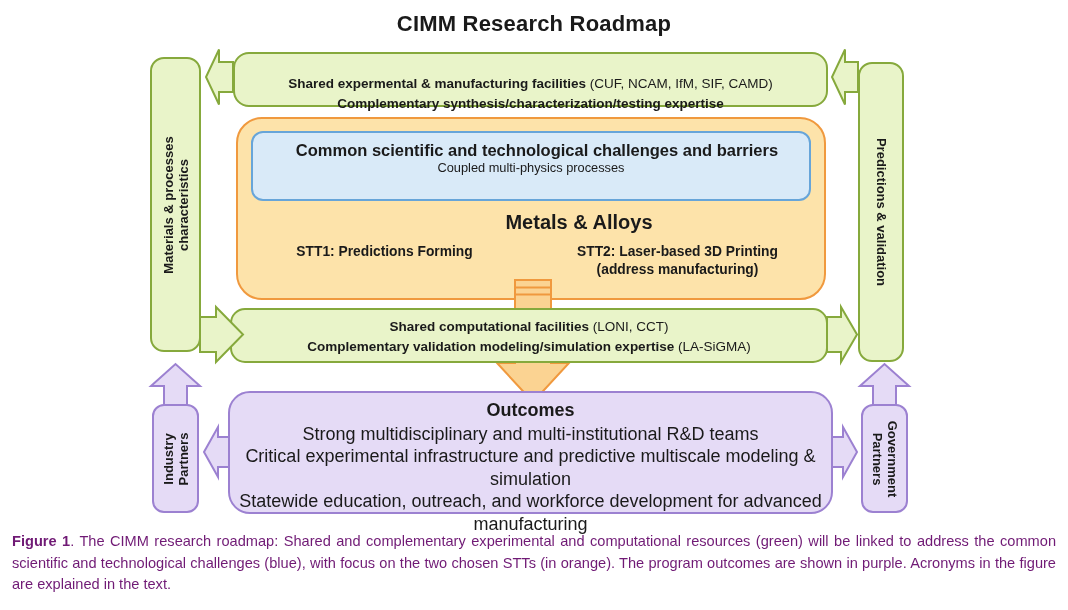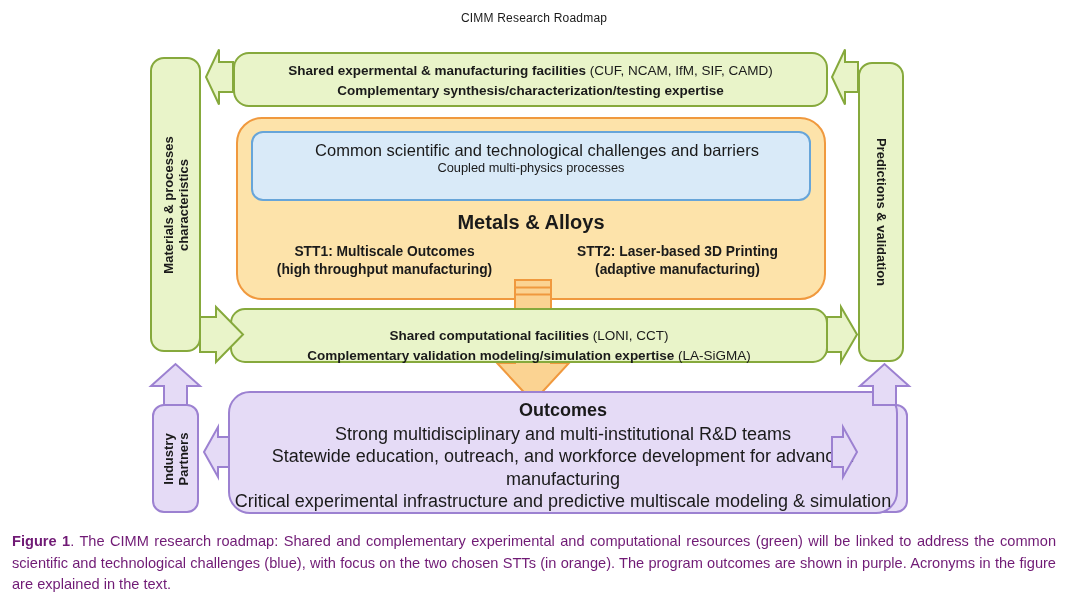--- a/index.html
+++ b/index.html
@@ -8,42 +8,42 @@
     font-family:"Liberation Sans",sans-serif;color:var(--text,#1a1a1a);
   }
   .box{position:absolute;box-sizing:border-box;text-align:center;}
   .green{background:var(--green-fill);border:2px solid var(--green-border);}
   .orange{background:var(--orange-fill);border:2px solid var(--orange-border);}
   .blue{background:var(--blue-fill);border:2px solid var(--blue-border);}
   .purple{background:var(--purple-fill);border:2px solid var(--purple-border);}
   .b{font-weight:bold;}
   .title{
     position:absolute;left:0;top:11px;width:1068px;text-align:center;
-    font-size:12px;font-weight:normal;letter-spacing:.2px;
+    font-size:22px;font-weight:bold;letter-spacing:.2px;
   }
   .topbox{left:233px;top:52px;width:595px;height:55px;border-radius:16px;
-    font-size:13.5px;line-height:20px;padding-top:7px;}
+    font-size:13.5px;line-height:20px;padding-top:20px;}
   .compbox{left:230px;top:308px;width:598px;height:55px;border-radius:15px;
-    font-size:13.5px;line-height:20px;padding-top:16px;z-index:3;}
+    font-size:13.5px;line-height:20px;padding-top:7px;z-index:3;}
   .vbar{border-radius:14px;z-index:2;}
   .vlabel{
     position:absolute;left:50%;top:50%;
     text-align:center;font-weight:bold;font-size:13px;line-height:15px;
   }
   .rot-ccw{transform:translate(-50%,-50%) rotate(-90deg);}
   .rot-cw{transform:translate(-50%,-50%) rotate(90deg);}
   .orangebox{left:236px;top:117px;width:590px;height:183px;border-radius:26px;z-index:1;}
   .bluebox{left:13px;top:12px;width:560px;height:70px;border-radius:12px;}
-  .bluebox .h{font-size:16.5px;font-weight:normal;margin-top:7px;line-height:20px;padding-left:12px;}
+  .bluebox .h{font-size:16.5px;font-weight:bold;margin-top:7px;line-height:20px;padding-left:12px;}
   .bluebox .s{font-size:12.8px;line-height:16.5px;}
   .metals{position:absolute;left:0;top:92px;width:100%;text-align:center;
-    font-size:20px;font-weight:bold;}
+    font-size:20px;font-weight:bold;padding-left:48px;}
   .sttrow{position:absolute;left:0;top:124px;width:100%;display:flex;}
   .sttcol{flex:1;text-align:center;font-weight:bold;font-size:13.8px;line-height:17.5px;}
-  .outbox{left:228px;top:391px;width:670px;height:123px;border-radius:22px;z-index:3;}
+  .outbox{left:228px;top:391px;width:605px;height:123px;border-radius:22px;z-index:3;}
   .outbox .h{font-size:18px;font-weight:bold;margin-top:5px;line-height:25px;}
   .outbox .items{font-size:18px;line-height:22.4px;}
   .caption{
     position:absolute;left:12px;top:531px;width:1044px;
     font-size:14.6px;line-height:21.5px;text-align:justify;color:#701a75;
   }
   svg.layer{position:absolute;left:0;top:0;pointer-events:none;} .z2{z-index:2;} .z4{z-index:4;}
 </style>
 </head>
 <body>
@@ -59,26 +59,25 @@
   </svg>
 
   <div class="box orange orangebox">
     <div class="box blue bluebox">
       <div class="h">Common scientific and technological challenges and barriers</div>
       <div class="s">Coupled multi-physics processes</div>
     </div>
     <div class="metals">Metals &amp; Alloys</div>
     <div class="sttrow">
       <div class="sttcol">
-        <div>STT1: Multiscale Outcomes</div>
-        <div>(high throughput manufacturing)</div>
+        <div>STT1: Predictions Forming</div>
       </div>
       <div class="sttcol">
         <div>STT2: Laser-based 3D Printing</div>
-        <div>(adaptive manufacturing)</div>
+        <div>(address manufacturing)</div>
       </div>
     </div>
   </div>
 
   <div class="box green topbox">
     <div><span class="b">Shared expermental &amp; manufacturing facilities</span><span> (CUF, NCAM, IfM, SIF, CAMD)</span></div>
     <div class="b">Complementary synthesis/characterization/testing expertise</div>
   </div>
 
   <div class="box green compbox">
@@ -90,22 +89,22 @@
     <div class="vlabel rot-ccw" style="width:175px;">Materials &amp; processes characteristics</div>
   </div>
   <div class="box green vbar" style="left:858px;top:62px;width:46px;height:300px;">
     <div class="vlabel rot-cw" style="width:260px;">Predictions &amp; validation</div>
   </div>
 
   <div class="box purple outbox">
     <div class="h">Outcomes</div>
     <div class="items">
       <div>Strong multidisciplinary and multi-institutional R&amp;D teams</div>
+      <div>Critical experimental infrastructure and predictive multiscale modeling &amp; simulation</div>
       <div>Statewide education, outreach, and workforce development for advanced manufacturing</div>
-      <div>Critical experimental infrastructure and predictive multiscale modeling &amp; simulation</div>
     </div>
   </div>
 
   <div class="box purple vbar" style="left:152px;top:404px;width:47px;height:109px;border-radius:12px;">
     <div class="vlabel rot-ccw" style="width:80px;">Industry Partners</div>
   </div>
   <div class="box purple vbar" style="left:861px;top:404px;width:47px;height:109px;border-radius:12px;">
     <div class="vlabel rot-cw" style="width:95px;">Government Partners</div>
   </div>
 

